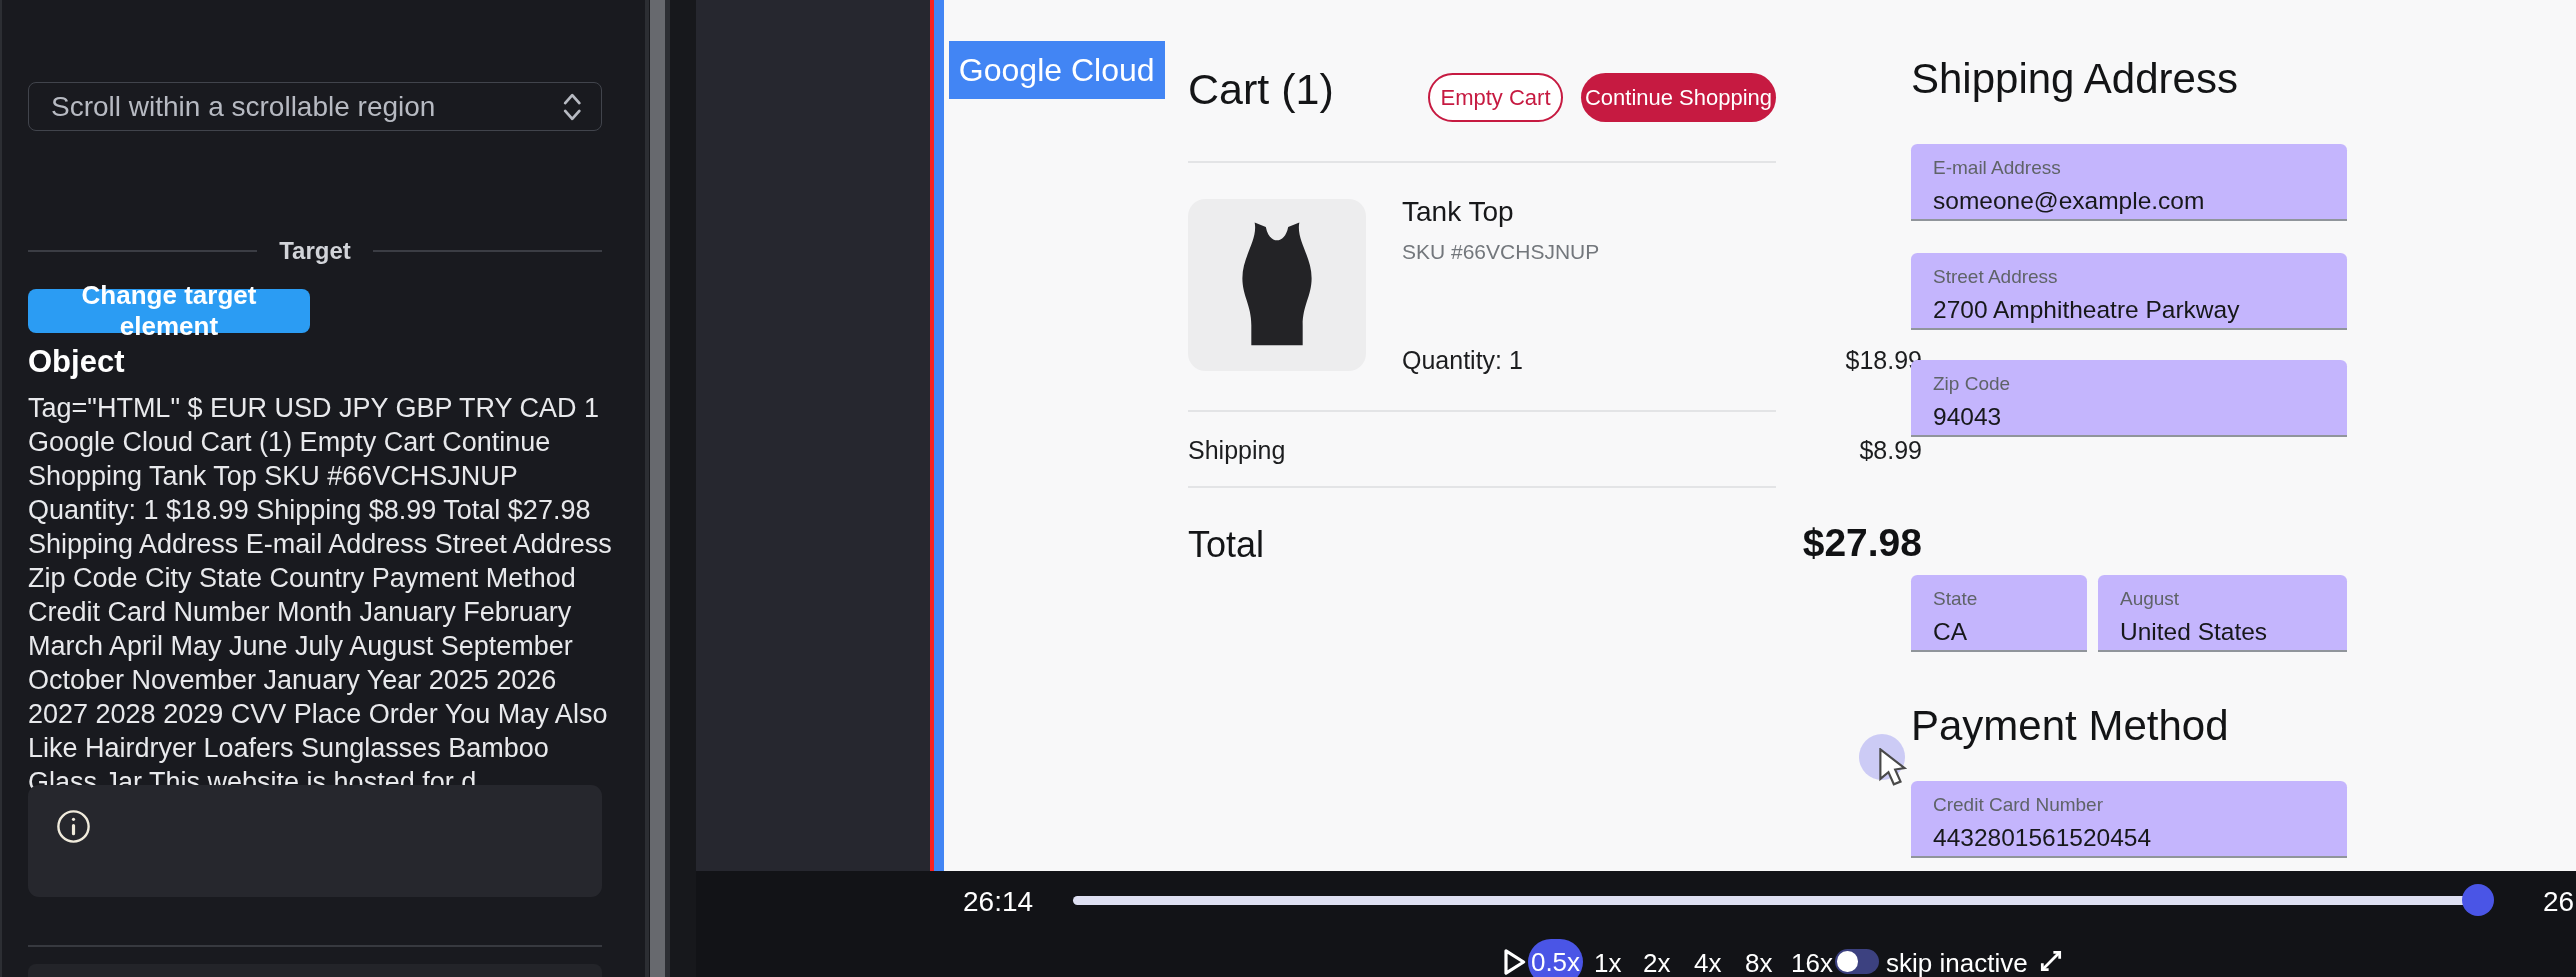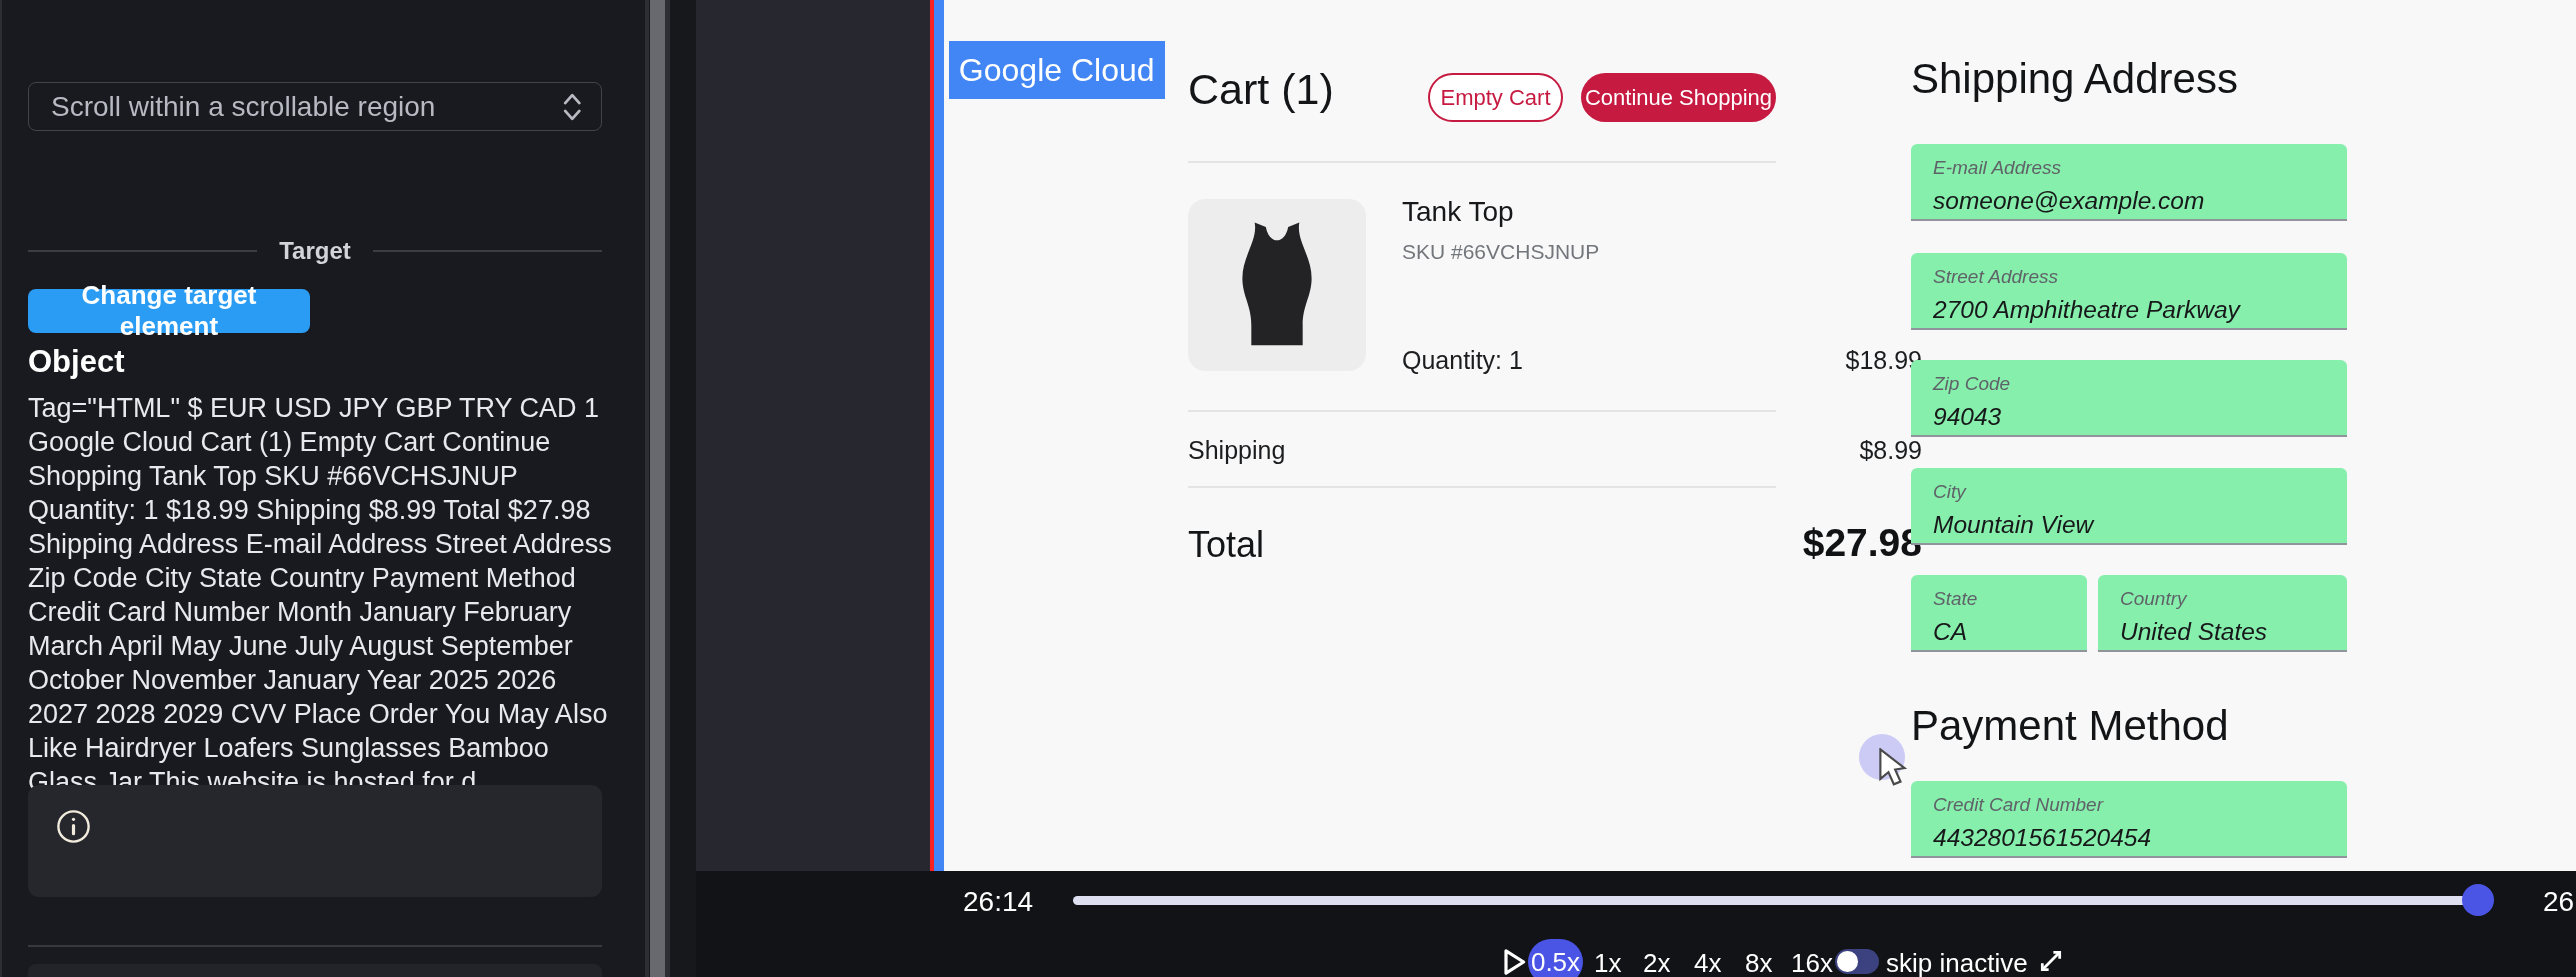--- a/index.html
+++ b/index.html
@@ -57,22 +57,22 @@
   .prod-name{left:458px;top:196px;color:#17181a;font-size:28px;}
   .prod-sku{left:458px;top:240px;color:#73777c;font-size:21px;}
   .qty{left:458px;top:346px;color:#1c1d1f;font-size:25px;}
   .price{top:346px;color:#1c1d1f;font-size:25px;right:800px;}
   .ship-lb{left:244px;top:436px;color:#1c1d1f;font-size:25px;}
   .ship-val{top:436px;color:#1c1d1f;font-size:25px;right:800px;}
   .tot-lb{left:244px;top:524px;color:#141517;font-size:36px;font-weight:500;}
   .tot-val{top:521px;color:#111214;font-size:39px;font-weight:700;right:800px;}
   .rightcol-h1{left:967px;top:55px;color:#131416;font-size:42px;font-weight:500;}
   .rightcol-h2{left:967px;top:702px;color:#131416;font-size:42px;font-weight:500;}
-  .field{position:absolute;background:#86efac;border-bottom:2.4px solid #90959b;border-radius:6.3px 6.3px 0 0;
-         box-sizing:border-box;padding:12.6px 0 0 22px;font-style:italic;}
+  .field{position:absolute;background:#c4b5fd;border-bottom:2.4px solid #90959b;border-radius:6.3px 6.3px 0 0;
+         box-sizing:border-box;padding:12.6px 0 0 22px;}
   .field .flabel{color:#5f6368;font-size:19px;}
   .field .fvalue{color:#17181a;font-size:24.5px;margin-top:8px;white-space:nowrap;}
   .halo{left:1859px;top:734px;width:46px;height:46px;border-radius:50%;background:rgba(168,166,243,.55);}
   .cursor{left:1877px;top:748px;width:39px;height:43px;}
 
   
   .player{left:696px;top:871px;width:1880px;height:107px;background:#121317;}
   .t-cur{left:267px;top:15px;color:#fff;font-size:28px;position:absolute;}
   .track{left:377px;top:24.5px;width:1413px;height:9.5px;border-radius:4.7px;background:#dee0f2;position:absolute;}
   .handle{left:1766px;top:13.4px;width:32px;height:32px;border-radius:50%;background:#4a55e6;position:absolute;}
@@ -165,30 +165,26 @@
       <div class="fvalue">someone@example.com</div>
     </div>
     <div class="field" style="left:967px;top:253px;width:436px;height:77px">
       <div class="flabel">Street Address</div>
       <div class="fvalue">2700 Amphitheatre Parkway</div>
     </div>
     <div class="field" style="left:967px;top:360px;width:436px;height:77px">
       <div class="flabel">Zip Code</div>
       <div class="fvalue">94043</div>
     </div>
-    <div class="field" style="left:967px;top:468px;width:436px;height:77px">
-      <div class="flabel">City</div>
-      <div class="fvalue">Mountain View</div>
-    </div>
     <div class="field" style="left:967px;top:575px;width:176px;height:77px">
       <div class="flabel">State</div>
       <div class="fvalue">CA</div>
     </div>
     <div class="field" style="left:1154px;top:575px;width:249px;height:77px">
-      <div class="flabel">Country</div>
+      <div class="flabel">August</div>
       <div class="fvalue">United States</div>
     </div>
 
     <div class="abs rightcol-h2">Payment Method</div>
     <div class="field" style="left:967px;top:781px;width:436px;height:77px">
       <div class="flabel">Credit Card Number</div>
       <div class="fvalue">4432801561520454</div>
     </div>
   </div>
 

